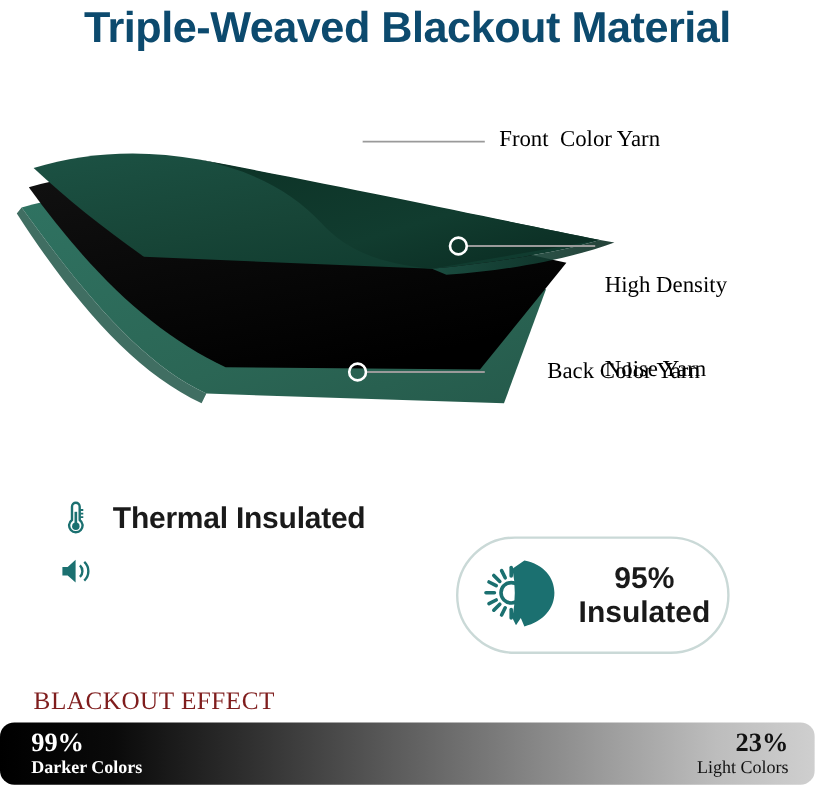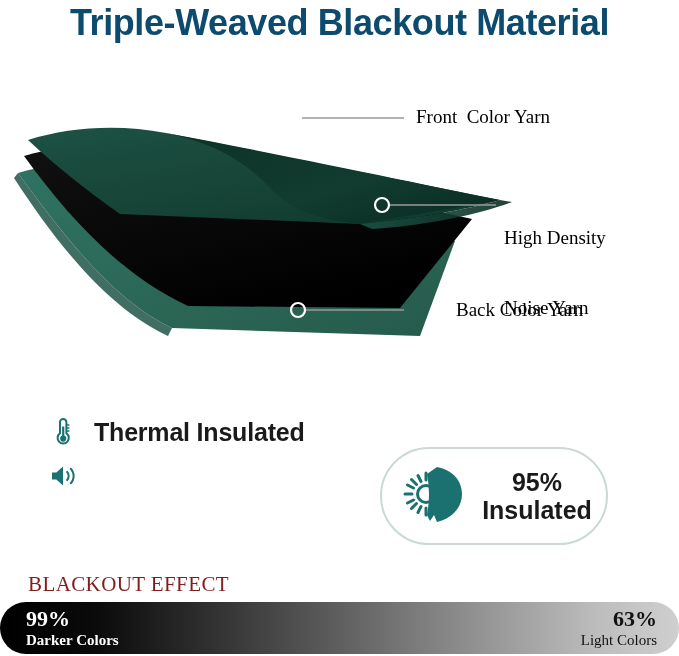--- a/index.html
+++ b/index.html
@@ -130,21 +130,21 @@
     color: #7f1d1d;
     letter-spacing: 0.4px;
     white-space: nowrap;
   }
   .effect-bar {
     position: absolute;
     left: 0;
     top: 602px;
     width: 679px;
     height: 52px;
-    border-radius: 26px;
+    border-radius: 12px;
     background: linear-gradient(to right,
         #000000 0%,
         #0a0a0a 14%,
         #2e2e2e 30%,
         #555555 46%,
         #7d7d7d 62%,
         #a0a0a0 76%,
         #bdbdbd 88%,
         #cfcfcf 100%);
     overflow: hidden;
@@ -294,16 +294,16 @@
 </div>
 
 <div class="effect-heading">BLACKOUT EFFECT</div>
 
 <div class="effect-bar">
   <div class="effect-left">
     <div class="effect-pct">99%</div>
     <div class="effect-sub">Darker Colors</div>
   </div>
   <div class="effect-right">
-    <div class="effect-pct">63%</div>
+    <div class="effect-pct">23%</div>
     <div class="effect-sub">Light Colors</div>
   </div>
 </div>
 
 </body></html>

